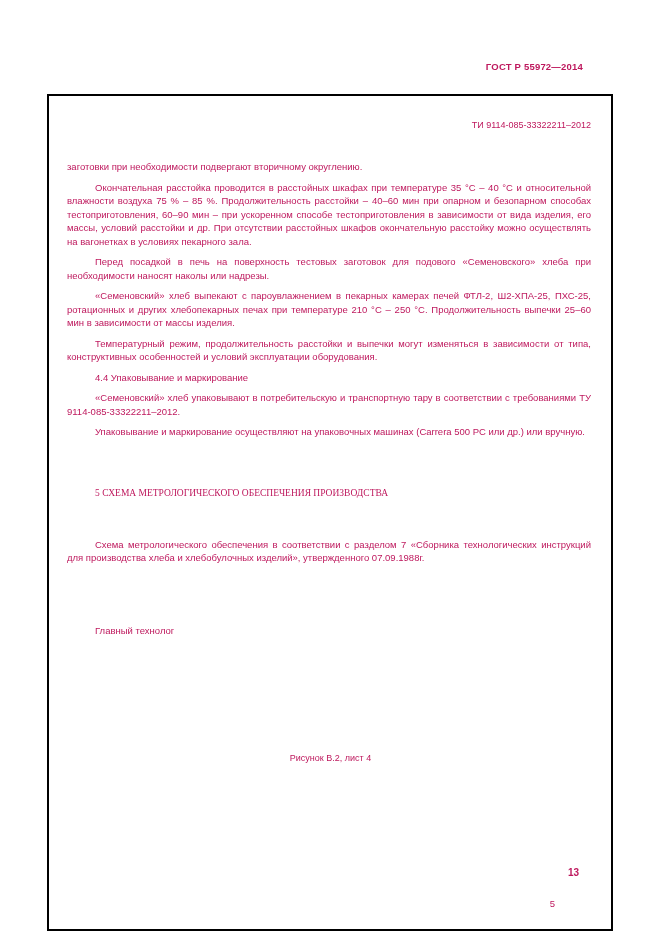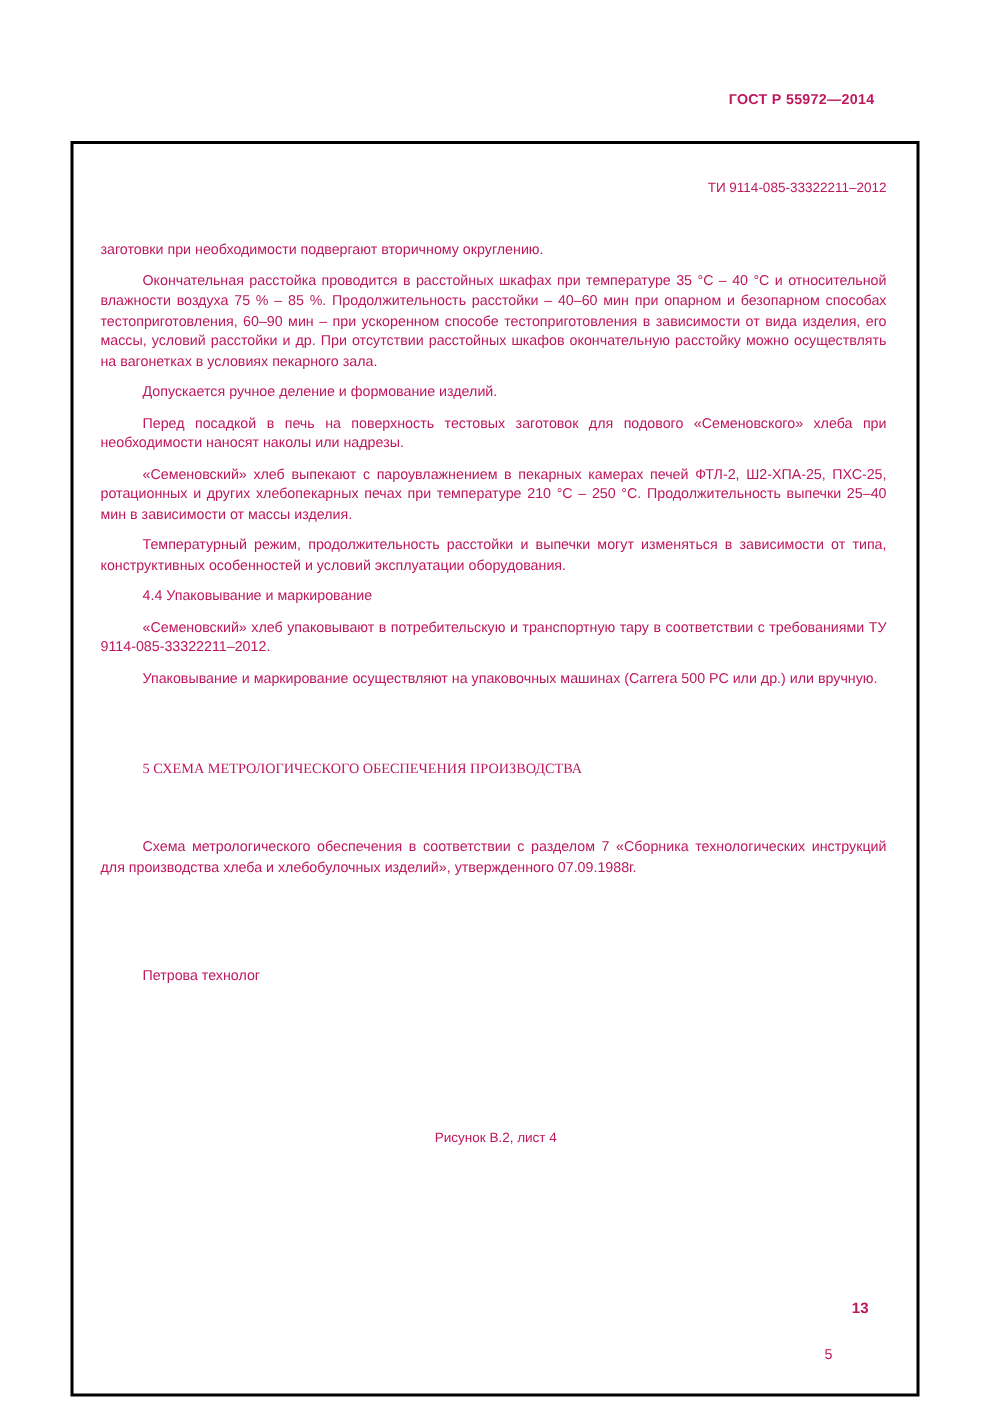--- a/index.html
+++ b/index.html
@@ -102,33 +102,32 @@
 <div class="page">
 
   <div class="gost-code">ГОСТ Р 55972—2014</div>
 
   <div class="frame">
 
     <div class="ti-number">ТИ 9114-085-33322211–2012</div>
 
     <p class="para no-indent">заготовки при необходимости подвергают вторичному округлению.</p>
     <p class="para">Окончательная расстойка проводится в расстойных шкафах при температуре 35 °С – 40 °С и относительной влажности воздуха 75 % – 85 %. Продолжительность расстойки – 40–60 мин при опарном и безопарном способах тестоприготовления, 60–90 мин – при ускоренном способе тестоприготовления в зависимости от вида изделия, его массы, условий расстойки и др. При отсутствии расстойных шкафов окончательную расстойку можно осуществлять на вагонетках в условиях пекарного зала.</p>
-    <p class="para">Допускается ручное деление и формование изделий.</p>
     <p class="para">Перед посадкой в печь на поверхность тестовых заготовок для подового «Семеновского» хлеба при необходимости наносят наколы или надрезы.</p>
-    <p class="para">«Семеновский» хлеб выпекают с пароувлажнением в пекарных камерах печей ФТЛ-2, Ш2-ХПА-25, ПХС-25, ротационных и других хлебопекарных печах при температуре 210 °С – 250 °С. Продолжительность выпечки 25–40 мин в зависимости от массы изделия.</p>
+    <p class="para">«Семеновский» хлеб выпекают с пароувлажнением в пекарных камерах печей ФТЛ-2, Ш2-ХПА-25, ПХС-25, ротационных и других хлебопекарных печах при температуре 210 °С – 250 °С. Продолжительность выпечки 25–60 мин в зависимости от массы изделия.</p>
     <p class="para">Температурный режим, продолжительность расстойки и выпечки могут изменяться в зависимости от типа, конструктивных особенностей и условий эксплуатации оборудования.</p>
     <p class="para">4.4 Упаковывание и маркирование</p>
     <p class="para">«Семеновский» хлеб упаковывают в потребительскую и транспортную тару в соответствии с требованиями ТУ 9114-085-33322211–2012.</p>
     <p class="para">Упаковывание и маркирование осуществляют на упаковочных машинах (Carrera 500 РС или др.) или вручную.</p>
 
     <div class="section-heading">5 СХЕМА МЕТРОЛОГИЧЕСКОГО ОБЕСПЕЧЕНИЯ ПРОИЗВОДСТВА</div>
 
     <p class="para">Схема метрологического обеспечения в соответствии с разделом 7 «Сборника технологических инструкций для производства хлеба и хлебобулочных изделий», утвержденного 07.09.1988г.</p>
 
-    <div class="sig-role">Петрова технолог</div>
+    <div class="sig-role">Главный технолог</div>
 
 
     <div class="frame-page-number">5</div>
 
   </div>
 
   <div class="figure-caption">Рисунок В.2, лист 4</div>
 
   <div class="footer-page">13</div>
 

